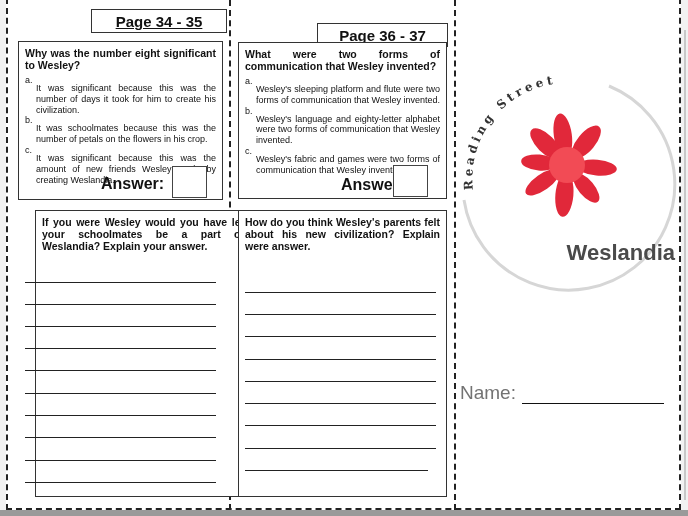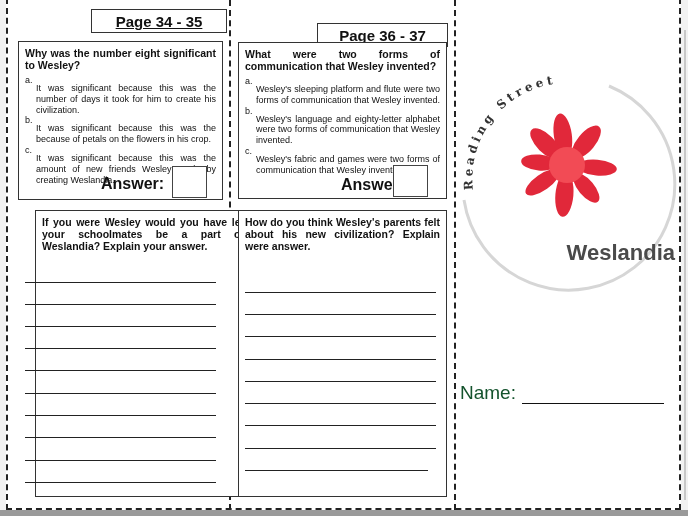--- a/index.html
+++ b/index.html
@@ -30,21 +30,21 @@
   .opts { margin:4px 0 0 0; padding:0; list-style:none; font-size:9px; line-height:10.8px; }
   .opts li { display:flex; text-align:justify; }
   .opts .letter { width:11px; flex:none; }
   .opts .txt { flex:1;margin-top:8px; }
   .answer-label { position:absolute; font-weight:bold; font-size:16px; }
   .answer-box { position:absolute; width:33px; height:30px; border:1px solid #444; background:#fff; }
   .wline { position:absolute; height:0; border-top:1.5px solid #222; }
   .logo { position:absolute; left:459px; top:72px; width:220px; height:220px; }
   .weslandia { position:absolute; left:459px; top:240px; width:216px; text-align:right;
     font-weight:bold; font-size:22px; color:#4a4a4a; }
-  .name-row { position:absolute; left:460px; top:382px; font-size:19px; color:#14532d; display:flex; align-items:flex-end; }
+  .name-row { position:absolute; left:460px; top:382px; font-size:19px; color:#737373; display:flex; align-items:flex-end; }
   .name-line { width:142px; border-bottom:1.5px solid #111; margin-left:6px; height:18px; }
 </style>
 </head>
 <body>
 
 <div class="page"></div>
 <div class="right-strip"></div>
 <div class="bottom-bar"></div>
 <div class="fold" style="left:229px;"></div>
 <div class="fold" style="left:454px;"></div>
@@ -53,21 +53,21 @@
 
 <div class="qbox" style="left:18px; top:41px; width:205px; height:159px;">
   <div class="q-text">Why was the number eight significant to Wesley?</div>
   <ul class="opts">
     <li>
         <span class="letter">a.</span>
         <span class="txt">It was significant because this was the number of days it took for him to create his civilization.</span>
       </li>
     <li>
         <span class="letter">b.</span>
-        <span class="txt">It was significant because this was the because of petals on the flowers in his crop.</span>
+        <span class="txt">It was schoolmates because this was the number of petals on the flowers in his crop.</span>
       </li>
     <li>
         <span class="letter">c.</span>
         <span class="txt">It was significant because this was the amount of new friends Wesley made by creating Weslandia.</span>
       </li>
   </ul>
   <span class="answer-label" style="left:82px; top:133px;">Answer:</span>
   <div class="answer-box" style="left:153px; top:124px;"></div>
 </div>
 

